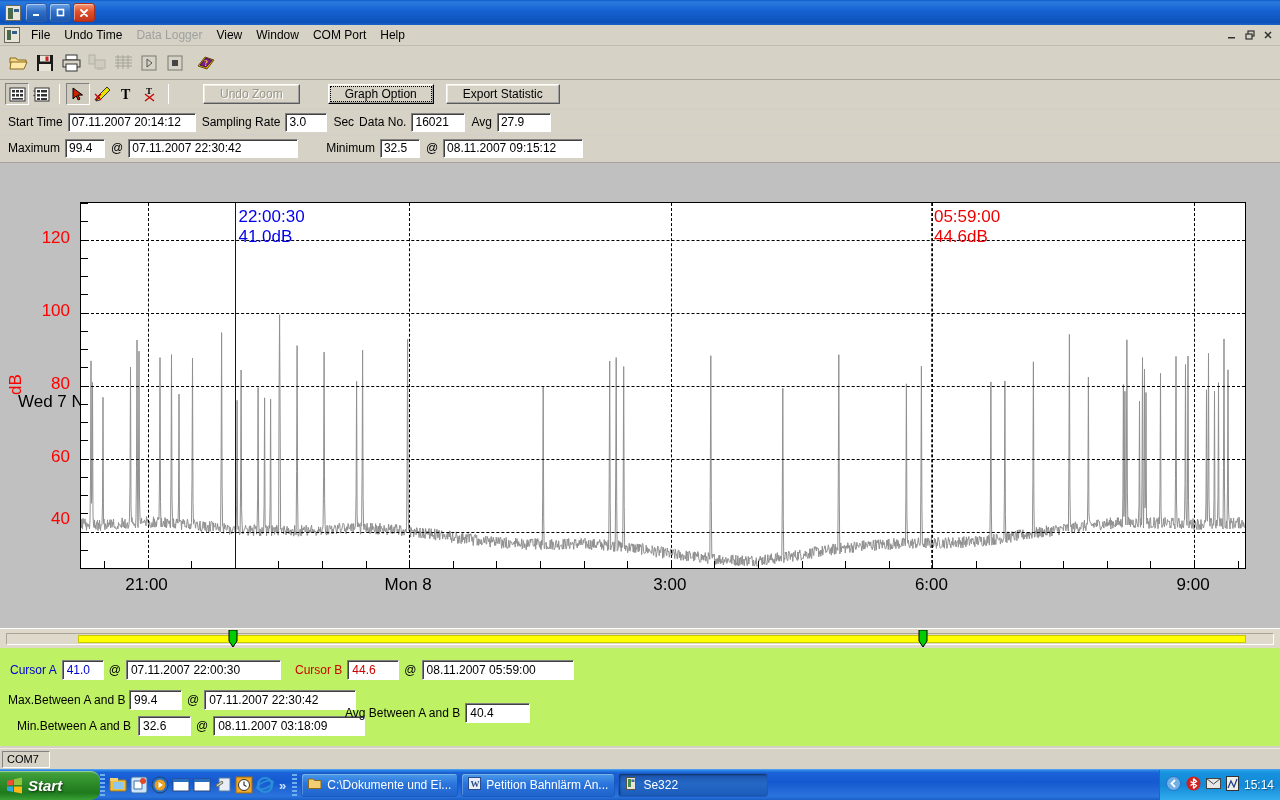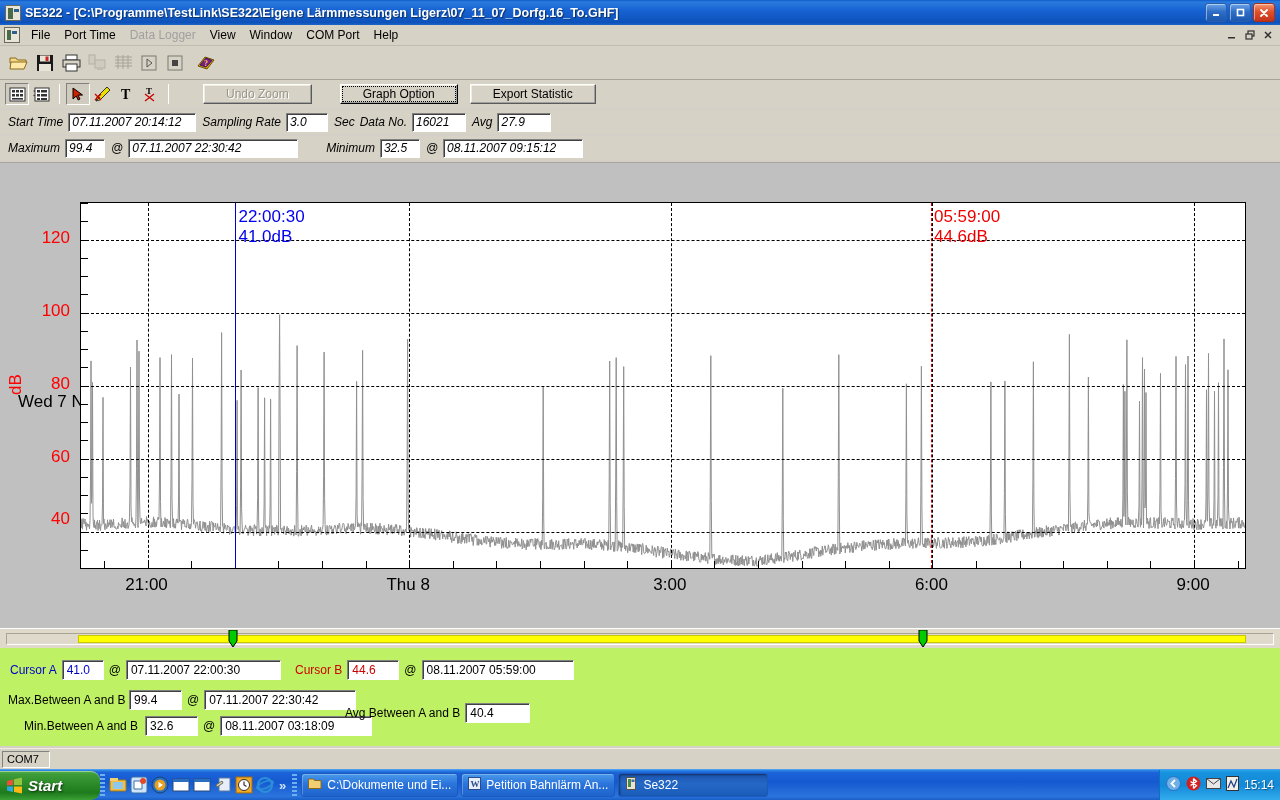--- a/index.html
+++ b/index.html
@@ -80,32 +80,32 @@
     background:#d6d2c6; display:flex; align-items:center; padding-left:5px;
   }
   .tb2btn {
     width:24px; height:22px; display:flex; align-items:center; justify-content:center;
     border:1px solid #d6d2c6; background:#d6d2c6;
   }
   .tb2btn.pressed { border:1px solid #808080; border-right-color:#fff; border-bottom-color:#fff;
     background:#cfcbbe; }
   .vsep { width:1px; height:20px; background:#9a968a; border-right:1px solid #fff; margin:0 6px; }
   .pbtn {
-    height:20px; padding:0 22px; font-size:12px; color:#000;
+    height:20px; padding:0 16px; font-size:12px; color:#000;
     background:#d6d2c6; border:1px solid; border-color:#fff #5a5a5a #5a5a5a #fff;
     box-shadow:inset -1px -1px 0 #a0a0a0, inset 1px 1px 0 #f0ece0;
     display:flex; align-items:center; margin-right:6px; white-space:nowrap;
   }
   .pbtn.disabled { color:#9a968a; text-shadow:1px 1px 0 #fff; }
   .pbtn.focused { outline:1px dotted #000; outline-offset:-3px; border-color:#fff #000 #000 #fff;text-align:center; }
 
   
   .fieldrow {
     position:absolute; left:0; width:1280px; height:24px;
-    background:#d6d2c6; display:flex; align-items:center; padding-left:8px;font-style:italic;
+    background:#d6d2c6; display:flex; align-items:center; padding-left:8px;
   }
   #row-a { top:110px; }
   #row-b { top:136px; }
   .flabel { font-size:12px; color:#000; margin-right:5px; white-space:nowrap; }
   .fbox {
     height:19px; background:#fff; font-size:12px; color:#000;
     border:1px solid; border-color:#808080 #fff #fff #808080;
     box-shadow:inset 1px 1px 0 #404040;
     display:flex; align-items:center; padding:0 3px; margin-right:6px;
     white-space:nowrap; overflow:hidden;
@@ -228,21 +228,20 @@
   }
   .traytime { color:#fff; font-size:12px; text-shadow:1px 1px 1px rgba(0,0,0,.4); }
 </style>
 </head>
 <body>
 
 <div id="app">
 
   <div class="titlebar">
     <div class="title-icon"></div>
-    <div class="title-text">SE322 - [C:\Programme\TestLink\SE322\Eigene Lärmmessungen Ligerz\07_11_07_Dorfg.16_To.GHF]</div>
     <div class="wbtns">
       <div class="wbtn">
         <svg width="10" height="10" viewBox="0 0 10 10">
             <rect x="2" y="6" width="6" height="2" fill="#fff"></rect>
           </svg>
       </div>
       <div class="wbtn">
         <svg width="11" height="11" viewBox="0 0 11 11">
             <rect x="2.5" y="2.5" width="6" height="6" fill="none" stroke="#fff" stroke-width="1.6"></rect>
           </svg>
@@ -251,21 +250,21 @@
         <svg width="10" height="10" viewBox="0 0 10 10">
             <path d="M2 2 L8 8 M8 2 L2 8" stroke="#fff" stroke-width="1.8" stroke-linecap="round"></path>
           </svg>
       </div>
     </div>
   </div>
 
   <div class="menubar">
     <div class="mdi-icon"></div>
     <div class="menu-item">File</div>
-    <div class="menu-item">Port Time</div>
+    <div class="menu-item">Undo Time</div>
     <div class="menu-item disabled">Data Logger</div>
     <div class="menu-item">View</div>
     <div class="menu-item">Window</div>
     <div class="menu-item">COM Port</div>
     <div class="menu-item">Help</div>
     <div class="mdi-btns">
       <div class="mdi-btn">
         <svg width="12" height="12" viewBox="0 0 12 12">
             <rect x="2" y="8" width="7" height="1.5" fill="#303030"></rect>
           </svg>
@@ -434,21 +433,21 @@
     <div class="yaxis-title" id="yaxis-title" style="left: 6px; top: 232.2px;">dB</div>
     <div id="yaxis-labels">
         <div class="ylab" style="top: 346px; left: 18px; width: 52px;">40</div>
         <div class="ylab" style="top: 283.5px; left: 18px; width: 52px;">60</div>
         <div class="ylab" style="top: 210.5px; left: 18px; width: 52px;">80</div>
         <div class="ylab" style="top: 137.5px; left: 18px; width: 52px;">100</div>
         <div class="ylab" style="top: 64.5px; left: 18px; width: 52px;">120</div>
       </div>
     <div id="xaxis-labels">
         <div class="xlab" style="left: 86.5417px; top: 412px; width: 120px;">21:00</div>
-        <div class="xlab" style="left: 348.174px; top: 412px; width: 120px;">Thu 8</div>
+        <div class="xlab" style="left: 348.174px; top: 412px; width: 120px;">Mon 8</div>
         <div class="xlab" style="left: 609.805px; top: 412px; width: 120px;">3:00</div>
         <div class="xlab" style="left: 871.437px; top: 412px; width: 120px;">6:00</div>
         <div class="xlab" style="left: 1133.07px; top: 412px; width: 120px;">9:00</div>
       </div>
     <div class="xlab" id="date-label" style="left:18px; top:229px;">Wed 7 Nov 2007</div>
     <div class="xlab" id="xaxis-title" style="left:590px; top:229px; width:140px;">Time</div>
 
     <div class="plot" id="plot">
       <svg id="plot-svg" width="1164" height="365" viewBox="0 0 1164 365" style="position:absolute;left:0;top:0;">
           <path d="M0.0 315.5L0.5 324.7L1.0 316.6L1.5 326.1L2.0 315.3L2.5 317.9L3.0 320.8L3.5 319.6L4.0 315.9L4.5 323.2L5.0 319.2L5.5 327.3L6.0 321.0L6.5 320.7L7.0 323.5L7.5 321.4L8.0 322.1L8.5 325.8L9.0 317.8L9.5 278.2L10.0 157.9L10.5 300.3L11.0 291.5L11.5 179.4L12.0 312.2L12.5 322.4L13.0 324.4L13.5 316.9L14.0 325.0L14.5 322.3L15.0 326.3L15.5 319.4L16.0 319.5L16.5 317.2L17.0 327.5L17.5 320.3L18.0 325.7L18.5 317.0L19.0 323.8L19.5 327.6L20.0 321.6L20.5 322.3L21.0 321.6L21.5 300.8L22.0 194.3L22.5 320.4L23.0 316.0L23.5 324.1L24.0 326.8L24.5 320.6L25.0 322.0L25.5 325.4L26.0 325.5L26.5 316.8L27.0 324.0L27.5 321.3L28.0 319.6L28.5 321.9L29.0 316.6L29.5 324.7L30.0 318.4L30.5 316.8L31.0 324.4L31.5 319.0L32.0 321.9L32.5 316.0L33.0 324.0L33.5 324.7L34.0 323.5L34.5 325.5L35.0 326.0L35.5 326.0L36.0 326.0L36.5 323.3L37.0 325.6L37.5 319.6L38.0 321.3L38.5 322.2L39.0 321.6L39.5 323.7L40.0 324.3L40.5 324.5L41.0 314.9L41.5 316.3L42.0 323.9L42.5 318.7L43.0 323.9L43.5 325.0L44.0 316.3L44.5 325.1L45.0 325.5L45.5 323.6L46.0 320.0L46.5 319.7L47.0 325.5L47.5 324.1L48.0 321.6L48.5 314.2L49.0 282.0L49.5 164.0L50.0 303.7L50.5 318.7L51.0 314.6L51.5 320.3L52.0 319.3L52.5 319.6L53.0 322.5L53.5 320.9L54.0 322.0L54.5 324.9L55.0 314.3L55.5 265.3L56.0 137.0L56.5 288.9L57.0 324.6L57.5 272.2L58.0 148.2L58.5 295.0L59.0 315.2L59.5 320.8L60.0 320.3L60.5 315.0L61.0 320.2L61.5 319.7L62.0 319.0L62.5 318.4L63.0 319.6L63.5 316.9L64.0 318.4L64.5 318.7L65.0 323.0L65.5 313.5L66.0 318.4L66.5 316.4L67.0 318.3L67.5 324.3L68.0 321.9L68.5 318.0L69.0 322.7L69.5 322.9L70.0 324.6L70.5 323.1L71.0 319.5L71.5 324.1L72.0 319.8L72.5 313.8L73.0 323.9L73.5 315.9L74.0 324.3L74.5 320.5L75.0 318.9L75.5 323.5L76.0 317.1L76.5 316.8L77.0 314.1L77.5 316.5L78.0 316.2L78.5 276.1L79.0 154.6L79.5 298.5L80.0 323.8L80.5 315.3L81.0 324.0L81.5 323.2L82.0 321.1L82.5 318.1L83.0 321.6L83.5 323.7L84.0 314.6L84.5 324.2L85.0 315.9L85.5 324.8L86.0 320.5L86.5 316.1L87.0 317.7L87.5 319.2L88.0 320.9L88.5 317.8L89.0 323.7L89.5 324.9L90.0 274.3L90.5 151.6L91.0 296.9L91.5 314.6L92.0 324.0L92.5 315.6L93.0 325.1L93.5 324.9L94.0 320.8L94.5 325.2L95.0 318.7L95.5 315.9L96.0 319.5L96.5 316.4L97.0 320.2L97.5 298.8L98.0 191.1L98.5 318.6L99.0 317.2L99.5 317.5L100.0 317.9L100.5 326.8L101.0 317.9L101.5 320.6L102.0 316.2L102.5 316.7L103.0 321.0L103.5 317.7L104.0 324.0L104.5 323.7L105.0 323.7L105.5 324.6L106.0 318.5L106.5 316.2L107.0 319.2L107.5 324.8L108.0 323.9L108.5 326.1L109.0 320.9L109.5 326.0L110.0 323.8L110.5 319.3L111.0 276.5L111.5 155.1L112.0 298.8L112.5 321.1L113.0 316.5L113.5 318.9L114.0 319.5L114.5 325.2L115.0 321.3L115.5 320.3L116.0 318.7L116.6 321.0L117.1 325.4L117.6 327.2L118.1 327.1L118.6 320.2L119.1 318.0L119.6 327.8L120.1 326.7L120.6 328.6L121.1 326.3L121.6 322.2L122.1 318.6L122.6 321.7L123.1 325.3L123.6 319.3L124.1 327.4L124.6 319.6L125.1 326.0L125.6 329.2L126.1 325.3L126.6 323.1L127.1 322.0L127.6 329.1L128.1 326.5L128.6 318.4L129.1 328.4L129.6 323.5L130.1 319.0L130.6 318.4L131.1 318.7L131.6 319.9L132.1 327.8L132.6 319.8L133.1 324.1L133.6 323.7L134.1 323.7L134.6 320.2L135.1 326.8L135.6 325.7L136.1 325.2L136.6 320.5L137.1 325.3L137.6 327.4L138.1 323.6L138.6 324.0L139.1 328.8L139.6 323.5L140.1 260.6L140.6 129.6L141.1 284.8L141.6 323.1L142.1 323.9L142.6 330.3L143.1 320.3L143.6 325.6L144.1 322.7L144.6 321.9L145.1 326.6L145.6 327.4L146.1 326.5L146.6 322.1L147.1 323.8L147.6 323.1L148.1 323.6L148.6 331.5L149.1 324.2L149.6 326.0L150.1 330.0L150.6 330.8L151.1 327.8L151.6 327.5L152.1 324.9L152.6 323.7L153.1 323.5L153.6 323.5L154.1 329.9L154.6 330.4L155.1 325.8L155.6 302.6L156.1 197.3L156.6 322.0L157.1 326.5L157.6 323.4L158.1 328.9L158.6 331.8L159.1 330.1L159.6 283.8L160.1 167.0L160.6 305.4L161.1 321.1L161.6 329.9L162.1 330.9L162.6 328.7L163.1 326.9L163.6 326.1L164.1 324.7L164.6 322.3L165.1 325.4L165.6 325.8L166.1 325.4L166.6 326.2L167.1 332.5L167.6 328.8L168.1 325.4L168.6 322.9L169.1 330.3L169.6 322.8L170.1 327.6L170.6 326.3L171.1 324.7L171.6 328.2L172.1 329.7L172.6 332.9L173.1 321.8L173.6 321.7L174.1 325.7L174.6 324.0L175.1 323.2L175.6 331.2L176.1 323.1L176.6 294.7L177.1 184.5L177.6 315.0L178.1 329.8L178.6 332.9L179.1 325.9L179.6 333.0L180.1 328.9L180.6 328.5L181.1 324.4L181.6 330.7L182.1 329.8L182.6 329.9L183.1 301.1L183.6 194.8L184.1 320.6L184.6 324.6L185.1 322.6L185.6 332.7L186.1 327.0L186.6 323.6L187.1 325.9L187.6 330.3L188.1 322.5L188.6 325.3L189.1 302.0L189.6 196.2L190.1 321.5L190.6 332.8L191.1 322.5L191.6 329.1L192.1 326.8L192.6 324.8L193.1 324.2L193.6 331.3L194.1 325.3L194.6 324.1L195.1 328.8L195.6 322.3L196.1 322.5L196.6 330.1L197.1 332.2L197.6 329.8L198.1 182.5L198.6 111.7L199.1 211.7L199.6 326.2L200.1 325.4L200.6 328.6L201.1 325.6L201.6 324.9L202.1 324.8L202.6 331.1L203.1 322.9L203.6 326.7L204.1 327.5L204.6 329.0L205.1 332.0L205.6 325.9L206.1 323.4L206.6 327.8L207.1 328.7L207.6 325.2L208.1 330.9L208.6 327.9L209.1 328.5L209.6 326.8L210.1 332.2L210.6 327.2L211.1 326.6L211.6 326.1L212.1 328.3L212.6 333.0L213.1 332.6L213.6 322.4L214.1 329.5L214.6 329.6L215.1 331.9L215.6 268.7L216.1 142.6L216.6 291.9L217.1 332.2L217.6 333.3L218.1 330.8L218.6 330.1L219.1 326.1L219.6 330.2L220.1 332.9L220.6 322.3L221.1 331.1L221.6 327.2L222.1 325.0L222.6 327.0L223.1 323.8L223.6 325.3L224.1 328.6L224.6 329.1L225.1 322.2L225.6 323.2L226.1 332.5L226.6 332.1L227.1 324.4L227.6 325.1L228.1 329.9L228.6 327.0L229.1 329.5L229.6 326.3L230.1 324.2L230.6 322.1L231.1 329.3L231.6 326.2L232.1 329.5L232.6 327.3L233.1 326.5L233.6 329.3L234.1 327.9L234.6 328.9L235.1 332.5L235.6 331.3L236.1 329.0L236.6 327.4L237.1 330.2L237.6 323.8L238.1 327.9L238.6 326.0L239.1 329.0L239.6 324.3L240.1 331.5L240.6 331.0L241.1 326.6L241.6 326.0L242.1 321.5L242.6 272.7L243.1 149.1L243.6 295.5L244.1 321.5L244.6 330.5L245.1 331.2L245.6 332.1L246.1 322.4L246.6 331.3L247.1 329.2L247.6 331.2L248.1 323.0L248.6 322.3L249.1 323.8L249.6 326.1L250.1 325.3L250.6 322.9L251.1 331.0L251.6 326.1L252.1 330.7L252.6 326.1L253.1 324.9L253.6 322.4L254.1 322.3L254.6 324.0L255.1 326.8L255.6 330.7L256.1 329.0L256.6 322.2L257.1 325.7L257.6 324.2L258.1 320.4L258.6 320.4L259.1 325.7L259.6 330.1L260.1 327.5L260.6 327.0L261.1 324.9L261.6 322.4L262.1 320.2L262.6 320.8L263.1 321.6L263.6 328.1L264.1 325.5L264.6 329.6L265.1 330.5L265.6 324.1L266.1 323.5L266.6 327.2L267.1 320.5L267.6 322.9L268.1 325.5L268.6 326.1L269.1 324.5L269.6 321.7L270.1 328.0L270.6 320.7L271.1 321.3L271.6 321.0L272.1 330.0L272.6 320.5L273.1 325.9L273.6 326.6L274.1 323.5L274.6 323.3L275.1 290.9L275.6 178.4L276.1 311.7L276.6 324.0L277.1 319.7L277.6 323.6L278.1 323.5L278.6 320.9L279.1 325.4L279.6 331.2L280.1 319.7L280.6 323.0L281.1 271.7L281.6 147.3L282.1 294.6L282.6 324.7L283.1 326.7L283.6 320.9L284.1 321.8L284.6 324.5L285.1 328.6L285.6 325.0L286.1 320.2L286.6 327.5L287.1 328.9L287.6 329.0L288.1 324.4L288.6 329.7L289.1 330.8L289.6 320.1L290.1 323.4L290.6 328.4L291.1 320.2L291.6 326.5L292.1 323.4L292.6 324.0L293.1 327.0L293.6 328.6L294.1 326.2L294.6 320.7L295.1 331.1L295.6 322.6L296.1 323.7L296.6 331.0L297.1 331.5L297.6 323.0L298.1 331.1L298.6 321.8L299.1 320.2L299.6 328.6L300.1 323.3L300.6 324.7L301.1 325.7L301.6 325.6L302.1 330.5L302.6 328.3L303.1 322.4L303.6 327.6L304.1 327.3L304.6 329.0L305.1 324.9L305.6 325.6L306.1 331.9L306.6 329.9L307.1 326.8L307.6 321.1L308.1 327.1L308.6 324.7L309.1 326.5L309.6 322.6L310.1 330.3L310.6 321.8L311.1 325.7L311.6 330.9L312.1 328.6L312.6 325.9L313.1 323.8L313.6 330.2L314.1 324.1L314.6 321.5L315.1 324.6L315.6 321.6L316.1 328.2L316.6 329.2L317.1 326.3L317.6 331.7L318.1 329.8L318.6 322.5L319.1 324.4L319.6 322.8L320.1 326.7L320.6 332.8L321.1 332.2L321.6 329.2L322.1 326.5L322.6 326.8L323.1 332.2L323.6 329.4L324.1 326.8L324.6 326.2L325.1 329.0L325.6 323.4L326.1 264.8L326.6 136.2L327.1 288.5L327.6 326.5L328.1 327.6L328.6 322.4L329.1 326.6L329.6 334.1L330.1 324.5L330.6 327.8L331.1 328.1L331.6 328.0L332.1 326.9L332.6 334.0L333.1 331.0L333.6 325.9L334.1 326.9L334.6 327.5L335.1 331.8L335.6 324.7L336.1 325.5L336.6 330.1L337.1 328.0L337.6 329.8L338.1 334.6L338.6 327.6L339.1 325.0L339.6 333.2L340.1 334.9L340.6 333.8L341.1 333.1L341.6 325.0L342.1 334.6L342.6 325.9L343.1 334.4L343.6 332.1L344.1 335.5L344.6 325.5L345.1 328.5L345.6 331.2L346.1 328.1L346.6 329.6L347.1 331.7L347.6 326.9L348.1 325.4L348.6 335.8L349.1 334.8L349.7 330.0L350.2 325.7L350.7 333.1L351.2 329.4L351.7 333.6L352.2 332.1L352.7 333.1L353.2 336.1L353.7 325.8L354.2 336.0L354.7 337.2L355.2 330.0L355.7 326.6L356.2 326.4L356.7 334.8L357.2 334.7L357.7 327.7L358.2 327.2L358.7 336.9L359.2 331.3L359.7 330.7L360.2 329.7L360.7 327.7L361.2 330.4L361.7 336.0L362.2 330.7L362.7 331.4L363.2 334.0L363.7 331.6L364.2 334.7L364.7 336.3L365.2 334.1L365.7 332.8L366.2 330.4L366.7 336.3L367.2 329.7L367.7 330.8L368.2 334.0L368.7 327.8L369.2 328.9L369.7 336.4L370.2 335.0L370.7 339.5L371.2 333.4L371.7 329.5L372.2 338.0L372.7 336.1L373.2 337.7L373.7 334.3L374.2 334.5L374.7 335.0L375.2 328.8L375.7 331.4L376.2 334.2L376.7 340.5L377.2 333.5L377.7 340.2L378.2 336.9L378.7 332.6L379.2 339.4L379.7 339.9L380.2 340.7L380.7 330.8L381.2 339.1L381.7 330.2L382.2 333.3L382.7 336.9L383.2 334.2L383.7 340.3L384.2 336.6L384.7 333.1L385.2 331.3L385.7 340.2L386.2 334.4L386.7 332.1L387.2 330.6L387.7 331.7L388.2 339.1L388.7 331.1L389.2 332.4L389.7 330.7L390.2 332.0L390.7 336.9L391.2 338.6L391.7 333.9L392.2 342.6L392.7 337.2L393.2 333.1L393.7 332.2L394.2 331.4L394.7 334.5L395.2 333.4L395.7 332.3L396.2 342.2L396.7 338.9L397.2 335.6L397.7 342.4L398.2 338.6L398.7 336.3L399.2 340.9L399.7 339.0L400.2 336.5L400.7 342.1L401.2 341.0L401.7 340.4L402.2 339.2L402.7 334.5L403.2 337.0L403.7 339.9L404.2 336.0L404.7 333.2L405.2 341.2L405.7 341.0L406.2 333.4L406.7 335.1L407.2 336.7L407.7 339.0L408.2 335.4L408.7 341.3L409.2 344.1L409.7 336.4L410.2 333.5L410.7 339.3L411.2 336.8L411.7 339.1L412.2 334.2L412.7 337.3L413.2 336.9L413.7 342.5L414.2 339.1L414.7 342.4L415.2 334.2L415.7 339.2L416.2 340.5L416.7 338.3L417.2 334.4L417.7 339.1L418.2 340.9L418.7 336.0L419.2 334.6L419.7 334.1L420.2 340.6L420.7 345.4L421.2 336.7L421.7 342.7L422.2 337.9L422.7 344.7L423.2 335.3L423.7 337.2L424.2 338.0L424.7 344.2L425.2 334.5L425.7 344.1L426.2 345.6L426.7 344.4L427.2 344.9L427.7 337.1L428.2 341.3L428.7 344.4L429.2 337.8L429.7 338.0L430.2 339.7L430.7 339.2L431.2 341.8L431.7 341.8L432.2 341.2L432.7 339.4L433.2 340.9L433.7 338.1L434.2 344.1L434.7 335.1L435.2 340.4L435.7 336.7L436.2 335.8L436.7 343.3L437.2 342.4L437.7 338.5L438.2 342.4L438.7 340.8L439.2 343.6L439.7 342.1L440.2 342.3L440.7 335.9L441.2 346.0L441.7 344.5L442.2 337.4L442.7 339.3L443.2 344.8L443.7 340.7L444.2 342.2L444.7 342.5L445.2 346.8L445.7 339.7L446.2 336.7L446.7 343.8L447.2 337.6L447.7 342.5L448.2 343.4L448.7 342.1L449.2 336.0L449.7 339.5L450.2 337.0L450.7 335.9L451.2 336.6L451.7 336.1L452.2 342.9L452.7 343.1L453.2 343.5L453.7 340.5L454.2 335.4L454.7 346.3L455.2 336.2L455.7 341.8L456.2 339.6L456.7 335.5L457.2 337.8L457.7 337.9L458.2 342.6L458.7 344.4L459.2 338.5L459.7 346.3L460.2 346.7L460.7 337.1L461.2 342.2L461.7 294.3L462.2 183.9L462.7 314.7L463.2 345.2L463.7 346.0L464.2 340.1L464.7 340.4L465.2 339.3L465.7 346.1L466.2 343.7L466.7 343.9L467.2 345.9L467.7 344.9L468.2 345.7L468.7 343.7L469.2 337.1L469.7 345.7L470.2 341.3L470.7 336.3L471.2 346.3L471.7 338.7L472.2 339.0L472.7 342.1L473.2 346.8L473.7 345.3L474.2 344.6L474.7 338.8L475.2 337.3L475.7 339.3L476.2 344.4L476.7 341.3L477.2 344.2L477.7 337.8L478.2 346.7L478.7 343.7L479.2 343.2L479.7 342.4L480.2 341.9L480.7 341.9L481.2 345.9L481.7 346.3L482.2 336.3L482.7 345.9L483.2 340.7L483.7 335.9L484.2 337.4L484.7 344.6L485.2 346.1L485.7 344.2L486.2 336.0L486.7 337.6L487.2 342.6L487.7 335.5L488.2 343.3L488.7 345.7L489.2 342.6L489.7 339.2L490.2 341.0L490.7 341.5L491.2 341.2L491.7 339.2L492.2 340.5L492.7 346.3L493.2 340.1L493.7 336.4L494.2 337.9L494.7 336.5L495.2 342.5L495.7 341.1L496.2 345.0L496.7 340.3L497.2 343.0L497.7 341.2L498.2 337.3L498.7 341.0L499.2 342.0L499.7 337.1L500.2 335.4L500.7 341.0L501.2 342.1L501.7 341.6L502.2 337.1L502.7 340.1L503.2 336.0L503.7 335.5L504.2 335.5L504.7 345.3L505.2 339.8L505.7 338.5L506.2 343.4L506.7 341.4L507.2 345.3L507.7 337.1L508.2 343.7L508.7 346.1L509.2 345.3L509.7 337.3L510.2 345.0L510.7 346.9L511.2 338.3L511.7 343.6L512.2 336.6L512.7 344.6L513.2 336.0L513.7 342.8L514.2 344.6L514.7 342.2L515.2 344.9L515.7 342.7L516.2 338.9L516.7 341.8L517.2 338.7L517.7 339.6L518.2 339.3L518.7 336.6L519.2 338.6L519.7 343.8L520.2 338.9L520.7 346.4L521.2 340.6L521.7 344.6L522.2 342.5L522.7 347.4L523.2 336.6L523.7 341.8L524.2 338.5L524.7 338.3L525.2 342.6L525.7 339.3L526.2 341.2L526.7 347.6L527.2 337.1L527.7 346.3L528.2 278.3L528.7 158.0L529.2 300.4L529.7 347.0L530.2 344.0L530.7 342.9L531.2 341.7L531.7 339.2L532.2 342.3L532.7 348.5L533.2 338.8L533.7 348.4L534.2 341.7L534.7 276.2L535.2 154.6L535.7 298.6L536.2 348.1L536.7 347.3L537.2 345.2L537.7 337.6L538.2 342.3L538.7 338.8L539.2 344.3L539.7 339.0L540.2 348.4L540.7 340.2L541.2 344.2L541.7 344.3L542.2 281.7L542.7 163.6L543.2 303.5L543.7 346.0L544.2 342.7L544.7 347.6L545.2 342.5L545.7 344.1L546.2 343.5L546.7 349.7L547.2 346.3L547.7 346.5L548.2 340.3L548.7 347.6L549.2 348.2L549.7 343.8L550.2 341.1L550.7 340.8L551.2 343.2L551.7 340.9L552.2 349.0L552.7 341.3L553.2 349.6L553.7 343.2L554.2 341.8L554.7 349.5L555.2 344.5L555.7 346.3L556.2 340.9L556.7 344.2L557.2 348.9L557.7 341.4L558.2 348.2L558.7 341.1L559.2 343.9L559.7 341.8L560.2 343.2L560.7 351.7L561.2 341.6L561.7 340.4L562.2 343.2L562.7 348.8L563.2 350.4L563.7 350.5L564.2 350.2L564.7 348.5L565.2 342.1L565.7 348.6L566.2 344.5L566.7 350.2L567.2 349.7L567.7 345.7L568.2 346.1L568.7 348.3L569.2 348.1L569.7 348.5L570.2 350.3L570.7 350.5L571.2 342.7L571.7 345.2L572.2 349.9L572.7 352.5L573.2 346.0L573.7 344.3L574.2 348.3L574.7 345.8L575.2 354.2L575.7 350.8L576.2 348.6L576.7 343.0L577.2 344.2L577.7 345.2L578.2 352.8L578.7 347.1L579.2 349.5L579.7 349.5L580.2 343.6L580.7 344.0L581.2 344.5L581.7 355.3L582.3 344.3L582.8 354.2L583.3 348.0L583.8 346.6L584.3 345.6L584.8 348.3L585.3 351.9L585.8 352.8L586.3 345.0L586.8 349.0L587.3 348.2L587.8 348.1L588.3 354.3L588.8 352.7L589.3 348.7L589.8 345.8L590.3 349.7L590.8 352.5L591.3 352.1L591.8 346.7L592.3 346.7L592.8 348.7L593.3 351.2L593.8 355.5L594.3 346.0L594.8 350.0L595.3 352.1L595.8 351.8L596.3 356.1L596.8 349.8L597.3 347.1L597.8 347.1L598.3 354.9L598.8 348.8L599.3 349.2L599.8 357.3L600.3 354.9L600.8 351.4L601.3 351.1L601.8 353.3L602.3 357.3L602.8 352.2L603.3 353.3L603.8 354.2L604.3 356.1L604.8 352.4L605.3 347.9L605.8 358.1L606.3 350.7L606.8 348.9L607.3 357.6L607.8 351.4L608.3 348.0L608.8 350.1L609.3 350.0L609.8 355.4L610.3 355.2L610.8 354.7L611.3 355.1L611.8 354.4L612.3 349.6L612.8 358.1L613.3 348.8L613.8 356.8L614.3 349.3L614.8 351.0L615.3 353.4L615.8 350.8L616.3 353.6L616.8 348.6L617.3 349.6L617.8 355.7L618.3 357.3L618.8 359.1L619.3 359.3L619.8 358.6L620.3 351.0L620.8 356.9L621.3 352.0L621.8 356.1L622.3 352.8L622.8 357.3L623.3 352.0L623.8 353.7L624.3 349.6L624.8 358.2L625.3 353.3L625.8 355.2L626.3 358.3L626.8 360.6L627.3 349.6L627.8 352.6L628.3 351.8L628.8 356.3L629.3 275.0L629.8 152.7L630.3 297.5L630.8 352.8L631.3 355.2L631.8 351.0L632.3 353.4L632.8 352.6L633.3 351.1L633.8 361.4L634.3 361.6L634.8 356.1L635.3 355.9L635.8 361.2L636.3 355.4L636.8 359.1L637.3 360.5L637.8 352.5L638.3 358.7L638.8 352.1L639.3 360.7L639.8 355.9L640.3 357.5L640.8 360.2L641.3 357.5L641.8 353.8L642.3 361.9L642.8 359.6L643.3 356.6L643.8 359.3L644.3 356.5L644.8 354.4L645.3 356.0L645.8 360.4L646.3 359.5L646.8 355.6L647.3 355.6L647.8 356.9L648.3 358.9L648.8 359.4L649.3 359.2L649.8 355.8L650.3 352.4L650.8 360.8L651.3 355.7L651.8 351.8L652.3 356.5L652.8 356.2L653.3 361.6L653.8 356.8L654.3 362.5L654.8 352.2L655.3 362.0L655.8 359.7L656.3 362.3L656.8 352.7L657.3 362.8L657.8 359.3L658.3 355.1L658.8 362.3L659.3 356.2L659.8 354.0L660.3 361.1L660.8 355.0L661.3 352.6L661.8 361.8L662.3 357.7L662.8 356.2L663.3 362.8L663.8 356.3L664.3 357.2L664.8 353.4L665.3 354.7L665.8 361.6L666.3 362.6L666.8 359.2L667.3 353.4L667.8 361.1L668.3 356.6L668.8 354.8L669.3 355.4L669.8 355.6L670.3 354.5L670.8 352.9L671.3 357.2L671.8 362.9L672.3 357.0L672.8 361.8L673.3 363.1L673.8 362.0L674.3 357.7L674.8 360.8L675.3 354.7L675.8 363.2L676.3 363.1L676.8 362.5L677.3 362.2L677.8 356.5L678.3 358.1L678.8 354.4L679.3 353.1L679.8 357.1L680.3 354.9L680.8 359.9L681.3 362.0L681.8 354.1L682.3 360.7L682.8 359.1L683.3 361.3L683.8 353.2L684.3 351.8L684.8 359.2L685.3 361.5L685.8 362.0L686.3 358.8L686.8 351.7L687.3 356.6L687.8 359.7L688.3 357.1L688.8 354.5L689.3 352.0L689.8 357.1L690.3 350.6L690.8 357.1L691.3 355.2L691.8 358.4L692.3 359.8L692.8 356.4L693.3 355.9L693.8 360.8L694.3 353.4L694.8 350.7L695.3 358.2L695.8 354.5L696.3 349.6L696.8 356.4L697.3 357.5L697.8 352.1L698.3 358.3L698.8 353.8L699.3 356.2L699.8 352.9L700.3 358.2L700.8 352.6L701.3 295.3L701.8 185.4L702.3 315.5L702.8 359.6L703.3 354.7L703.8 356.4L704.3 349.0L704.8 350.6L705.3 349.0L705.8 355.8L706.3 357.3L706.8 357.8L707.3 350.4L707.8 348.2L708.3 349.5L708.8 351.7L709.3 356.5L709.8 351.4L710.3 353.7L710.8 350.2L711.3 350.8L711.8 358.5L712.3 351.8L712.8 349.2L713.3 351.8L713.8 353.5L714.3 347.5L714.8 354.9L715.3 354.7L715.8 356.2L716.3 357.6L716.8 348.9L717.3 356.4L717.8 349.0L718.3 350.0L718.8 346.9L719.3 350.4L719.8 352.8L720.3 357.2L720.8 356.0L721.3 355.2L721.8 355.1L722.3 355.7L722.8 350.8L723.3 352.1L723.8 352.9L724.3 348.0L724.8 353.4L725.3 348.9L725.8 349.6L726.3 354.3L726.8 355.5L727.3 353.1L727.8 350.2L728.3 355.2L728.8 345.7L729.3 353.3L729.8 345.9L730.3 355.6L730.8 355.2L731.3 345.2L731.8 347.9L732.3 350.6L732.8 352.5L733.3 343.7L733.8 346.1L734.3 343.8L734.8 343.8L735.3 348.1L735.8 344.3L736.3 346.1L736.8 345.6L737.3 345.5L737.8 353.9L738.3 348.6L738.8 351.2L739.3 347.2L739.8 353.3L740.3 347.5L740.8 350.8L741.3 343.0L741.8 352.2L742.3 347.2L742.8 346.5L743.3 345.4L743.8 342.7L744.3 343.1L744.8 349.7L745.3 348.0L745.8 348.9L746.3 346.0L746.8 346.3L747.3 341.8L747.8 343.6L748.3 348.1L748.8 350.7L749.3 348.2L749.8 345.3L750.3 352.1L750.8 343.7L751.3 350.0L751.8 341.1L752.3 341.2L752.8 344.9L753.3 351.4L753.8 342.6L754.3 341.1L754.8 350.8L755.3 345.6L755.8 344.3L756.3 345.0L756.8 347.3L757.3 274.4L757.8 151.7L758.3 297.0L758.8 351.0L759.3 348.9L759.8 339.9L760.3 349.0L760.8 343.8L761.3 344.9L761.8 343.1L762.3 343.7L762.8 345.3L763.3 342.3L763.8 343.0L764.3 350.0L764.8 343.1L765.3 342.7L765.8 345.3L766.3 345.6L766.8 339.7L767.3 342.9L767.8 345.1L768.3 342.4L768.8 349.5L769.3 347.7L769.8 345.7L770.3 340.3L770.8 344.4L771.3 349.5L771.8 342.7L772.3 349.6L772.8 343.1L773.3 338.9L773.8 339.6L774.3 343.8L774.8 346.6L775.3 345.6L775.8 339.3L776.3 341.4L776.8 343.0L777.3 343.1L777.8 344.4L778.3 341.5L778.8 340.2L779.3 342.0L779.8 342.4L780.3 343.4L780.8 347.9L781.3 337.9L781.8 344.6L782.3 346.2L782.8 337.5L783.3 341.9L783.8 346.1L784.3 344.1L784.8 339.2L785.3 341.9L785.8 341.7L786.3 344.4L786.8 342.2L787.3 338.5L787.8 341.0L788.3 338.9L788.8 342.9L789.3 341.1L789.8 338.9L790.3 344.9L790.8 344.5L791.3 346.6L791.8 343.5L792.3 337.2L792.8 341.8L793.3 345.1L793.8 347.6L794.3 336.8L794.8 343.7L795.3 347.2L795.8 337.6L796.3 340.0L796.8 337.8L797.3 336.7L797.8 342.3L798.3 346.0L798.8 341.0L799.3 336.7L799.8 340.4L800.3 339.0L800.8 342.4L801.3 345.1L801.8 337.1L802.3 341.8L802.8 339.7L803.3 339.3L803.8 344.1L804.3 345.8L804.8 345.9L805.3 344.2L805.8 337.2L806.3 342.4L806.8 336.8L807.3 346.5L807.8 336.0L808.3 341.7L808.8 342.1L809.3 346.7L809.8 340.7L810.3 345.7L810.8 342.4L811.3 345.9L811.8 345.0L812.3 339.7L812.8 335.4L813.3 338.0L813.8 343.3L814.3 338.8L814.9 345.6L815.4 340.2L815.9 336.5L816.4 343.2L816.9 337.3L817.4 338.5L817.9 345.6L818.4 340.9L818.9 343.8L819.4 343.7L819.9 343.8L820.4 342.2L820.9 339.1L821.4 335.4L821.9 343.0L822.4 335.0L822.9 335.3L823.4 335.8L823.9 341.2L824.4 342.9L824.9 292.4L825.4 180.8L825.9 313.0L826.4 336.0L826.9 340.3L827.4 337.1L827.9 341.9L828.4 344.1L828.9 344.7L829.4 341.1L829.9 337.7L830.4 342.7L830.9 337.7L831.4 335.8L831.9 345.5L832.4 339.1L832.9 340.7L833.4 336.6L833.9 335.9L834.4 339.6L834.9 345.1L835.4 341.3L835.9 343.7L836.4 340.9L836.9 338.4L837.4 334.8L837.9 339.3L838.4 341.7L838.9 342.5L839.4 340.4L839.9 281.5L840.4 163.2L840.9 303.3L841.4 341.2L841.9 340.9L842.4 343.9L842.9 340.8L843.4 344.1L843.9 335.8L844.4 335.1L844.9 345.0L845.4 339.3L845.9 335.4L846.4 335.2L846.9 342.5L847.4 335.3L847.9 336.4L848.4 338.0L848.9 342.0L849.4 344.7L849.9 342.6L850.4 334.6L850.9 343.1L851.4 344.9L851.9 339.7L852.4 344.1L852.9 342.1L853.4 335.2L853.9 339.7L854.4 336.2L854.9 341.6L855.4 345.4L855.9 339.6L856.4 342.8L856.9 334.5L857.4 334.6L857.9 337.0L858.4 339.4L858.9 344.7L859.4 345.0L859.9 344.9L860.4 344.7L860.9 344.2L861.4 340.7L861.9 336.7L862.4 344.1L862.9 337.8L863.4 345.3L863.9 338.4L864.4 334.8L864.9 336.1L865.4 338.2L865.9 345.4L866.4 342.7L866.9 340.6L867.4 334.4L867.9 337.3L868.4 336.6L868.9 342.0L869.4 341.6L869.9 344.9L870.4 339.1L870.9 338.3L871.4 342.0L871.9 334.6L872.4 343.2L872.9 342.2L873.4 339.4L873.9 339.8L874.4 337.2L874.9 344.0L875.4 343.5L875.9 338.5L876.4 338.9L876.9 337.5L877.4 344.2L877.9 334.4L878.4 335.7L878.9 341.3L879.4 337.6L879.9 344.9L880.4 338.9L880.9 342.1L881.4 334.6L881.9 344.8L882.4 337.5L882.9 333.5L883.4 341.7L883.9 339.8L884.4 337.6L884.9 343.9L885.4 333.9L885.9 341.7L886.4 336.2L886.9 336.9L887.4 335.0L887.9 333.5L888.4 342.4L888.9 339.6L889.4 338.4L889.9 336.1L890.4 340.7L890.9 335.3L891.4 337.0L891.9 335.4L892.4 338.5L892.9 341.6L893.4 338.8L893.9 343.7L894.4 333.9L894.9 333.2L895.4 336.1L895.9 341.0L896.4 334.1L896.9 341.9L897.4 341.6L897.9 337.3L898.4 333.1L898.9 334.6L899.4 333.9L899.9 338.9L900.4 334.4L900.9 341.3L901.4 342.9L901.9 342.7L902.4 342.9L902.9 334.1L903.4 341.4L903.9 336.8L904.4 341.1L904.9 342.8L905.4 342.6L905.9 334.4L906.4 333.2L906.9 340.3L907.4 332.3L907.9 333.6L908.4 342.2L908.9 333.4L909.4 291.2L909.9 178.9L910.4 311.9L910.9 342.2L911.4 334.7L911.9 338.1L912.4 341.5L912.9 331.1L913.4 341.7L913.9 336.4L914.4 339.8L914.9 341.5L915.4 330.9L915.9 331.6L916.4 333.8L916.9 335.4L917.4 336.8L917.9 336.4L918.4 336.4L918.9 334.7L919.4 341.1L919.9 339.2L920.4 335.7L920.9 337.0L921.4 339.6L921.9 338.5L922.4 336.4L922.9 335.1L923.4 290.7L923.9 178.0L924.4 311.4L924.9 338.9L925.4 330.5L925.9 339.8L926.4 330.5L926.9 328.7L927.4 337.2L927.9 330.4L928.4 336.5L928.9 330.8L929.4 338.2L929.9 339.4L930.4 330.7L930.9 328.7L931.4 333.1L931.9 328.9L932.4 329.6L932.9 334.2L933.4 336.9L933.9 337.3L934.4 328.1L934.9 329.0L935.4 330.4L935.9 337.7L936.4 327.2L936.9 334.2L937.4 335.3L937.9 326.8L938.4 327.0L938.9 329.6L939.4 326.8L939.9 329.4L940.4 329.8L940.9 334.2L941.4 334.3L941.9 326.7L942.4 336.4L942.9 331.3L943.4 335.7L943.9 332.2L944.4 332.2L944.9 334.0L945.4 329.5L945.9 336.0L946.4 329.1L946.9 333.3L947.4 330.1L947.9 332.1L948.4 335.8L948.9 329.4L949.4 332.0L949.9 329.9L950.4 332.0L950.9 335.3L951.4 331.6L951.9 278.8L952.4 158.8L952.9 300.9L953.4 334.0L953.9 334.3L954.4 328.1L954.9 330.3L955.4 324.3L955.9 331.6L956.4 334.3L956.9 325.9L957.4 334.6L957.9 333.2L958.4 324.3L958.9 333.2L959.4 330.4L959.9 324.7L960.4 326.5L960.9 334.3L961.4 325.3L961.9 334.0L962.4 333.5L962.9 327.5L963.4 326.5L963.9 330.1L964.4 329.4L964.9 332.1L965.4 322.6L965.9 332.2L966.4 324.8L966.9 326.0L967.4 323.9L967.9 329.6L968.4 328.1L968.9 333.7L969.4 325.2L969.9 330.8L970.4 324.4L970.9 333.0L971.4 325.2L971.9 325.5L972.4 323.2L972.9 328.5L973.4 327.4L973.9 326.2L974.4 323.2L974.9 322.4L975.4 324.4L975.9 323.9L976.4 328.2L976.9 326.8L977.4 324.2L977.9 332.1L978.4 330.7L978.9 324.0L979.4 323.2L979.9 324.8L980.4 324.0L980.9 324.1L981.4 325.9L981.9 326.4L982.4 327.6L982.9 321.0L983.4 322.4L983.9 322.4L984.4 322.3L984.9 327.8L985.4 322.0L985.9 322.4L986.4 321.4L986.9 325.9L987.4 328.1L987.9 261.8L988.4 131.4L988.9 285.8L989.4 319.0L989.9 323.9L990.4 321.8L990.9 330.1L991.4 322.7L991.9 320.7L992.4 325.9L992.9 320.0L993.4 329.2L993.9 326.5L994.4 318.8L994.9 321.3L995.4 325.6L995.9 320.8L996.4 324.0L996.9 326.5L997.4 329.3L997.9 325.8L998.4 328.3L998.9 324.1L999.4 326.1L999.9 326.2L1000.4 320.7L1000.9 319.5L1001.4 319.5L1001.9 319.8L1002.4 327.6L1002.9 322.8L1003.4 317.2L1003.9 324.8L1004.4 323.2L1004.9 327.7L1005.4 320.5L1005.9 320.8L1006.4 321.3L1006.9 288.2L1007.4 174.0L1007.9 309.2L1008.4 316.5L1008.9 318.6L1009.4 319.8L1009.9 319.7L1010.4 321.6L1010.9 323.0L1011.4 321.2L1011.9 322.5L1012.4 320.4L1012.9 324.5L1013.4 321.1L1013.9 319.7L1014.4 320.8L1014.9 322.7L1015.4 324.0L1015.9 317.2L1016.4 322.9L1016.9 316.7L1017.4 317.9L1017.9 317.8L1018.4 318.8L1018.9 323.1L1019.4 326.9L1019.9 326.7L1020.4 324.8L1020.9 323.5L1021.4 323.4L1021.9 318.6L1022.4 322.9L1022.9 325.1L1023.4 318.0L1023.9 319.5L1024.4 321.0L1024.9 323.6L1025.4 322.1L1025.9 315.7L1026.4 323.2L1026.9 319.2L1027.4 320.1L1027.9 322.5L1028.4 317.0L1028.9 321.8L1029.4 314.7L1029.9 326.1L1030.4 317.3L1030.9 322.0L1031.4 318.5L1031.9 325.2L1032.4 318.7L1032.9 321.5L1033.4 323.0L1033.9 323.4L1034.4 324.0L1034.9 317.1L1035.4 322.7L1035.9 319.4L1036.4 314.7L1036.9 321.9L1037.4 314.7L1037.9 321.8L1038.4 321.3L1038.9 318.0L1039.4 323.2L1039.9 316.2L1040.4 320.7L1040.9 324.4L1041.4 323.8L1041.9 292.9L1042.4 181.6L1042.9 313.4L1043.4 297.0L1043.9 188.3L1044.4 315.4L1044.9 321.9L1045.4 265.2L1045.9 136.8L1046.4 288.8L1046.9 322.0L1047.4 314.1L1048.0 315.4L1048.5 321.9L1049.0 316.2L1049.5 323.7L1050.0 316.9L1050.5 320.5L1051.0 321.2L1051.5 321.8L1052.0 316.8L1052.5 324.0L1053.0 324.3L1053.5 322.6L1054.0 324.8L1054.5 323.9L1055.0 315.7L1055.5 316.8L1056.0 320.6L1056.5 321.2L1057.0 324.1L1057.5 315.2L1058.0 303.0L1058.5 198.0L1059.0 317.7L1059.5 324.2L1060.0 315.3L1060.5 321.9L1061.0 276.2L1061.5 154.6L1062.0 298.6L1062.5 325.0L1063.0 283.3L1063.5 166.1L1064.0 304.9L1064.5 297.8L1065.0 189.5L1065.5 317.7L1066.0 321.1L1066.5 315.1L1067.0 320.2L1067.5 318.7L1068.0 325.5L1068.5 320.3L1069.0 315.5L1069.5 314.6L1070.0 324.8L1070.5 323.6L1071.0 324.0L1071.5 324.2L1072.0 324.1L1072.5 322.5L1073.0 314.4L1073.5 317.6L1074.0 325.3L1074.5 323.7L1075.0 317.7L1075.5 318.3L1076.0 315.3L1076.5 316.8L1077.0 325.7L1077.5 316.2L1078.0 314.3L1078.5 320.9L1079.0 285.9L1079.5 170.4L1080.0 307.2L1080.5 318.2L1081.0 324.5L1081.5 322.5L1082.0 322.6L1082.5 315.7L1083.0 320.8L1083.5 324.0L1084.0 314.4L1084.5 318.7L1085.0 320.6L1085.5 322.3L1086.0 320.6L1086.5 316.5L1087.0 318.4L1087.5 318.5L1088.0 318.3L1088.5 318.3L1089.0 324.9L1089.5 323.1L1090.0 324.7L1090.5 316.5L1091.0 314.9L1091.5 317.5L1092.0 315.1L1092.5 322.2L1093.0 321.0L1093.5 322.4L1094.0 326.0L1094.5 275.4L1095.0 153.4L1095.5 297.9L1096.0 318.2L1096.5 324.3L1097.0 319.3L1097.5 315.1L1098.0 315.6L1098.5 320.7L1099.0 324.9L1099.5 321.2L1100.0 323.2L1100.5 325.8L1101.0 317.7L1101.5 324.2L1102.0 323.7L1102.5 324.8L1103.0 317.3L1103.5 316.9L1104.0 280.5L1104.5 161.6L1105.0 302.4L1105.5 316.5L1106.0 322.4L1106.5 275.2L1107.0 153.0L1107.5 297.7L1108.0 325.0L1108.5 318.2L1109.0 321.2L1109.5 321.1L1110.0 316.9L1110.5 324.5L1111.0 325.4L1111.5 323.5L1112.0 315.6L1112.5 322.8L1113.0 326.6L1113.5 325.2L1114.0 319.6L1114.5 318.3L1115.0 322.7L1115.5 325.5L1116.0 326.7L1116.5 316.1L1117.0 317.0L1117.5 320.6L1118.0 326.7L1118.5 321.7L1119.0 322.7L1119.5 326.3L1120.0 316.6L1120.5 326.4L1121.0 320.9L1121.5 322.2L1122.0 322.5L1122.5 325.0L1123.0 322.2L1123.5 318.3L1124.0 317.1L1124.5 319.2L1125.0 296.1L1125.5 186.8L1126.0 316.3L1126.5 318.2L1127.0 273.6L1127.5 150.4L1128.0 296.3L1128.5 315.9L1129.0 323.3L1129.5 315.4L1130.0 317.1L1130.5 315.5L1131.0 325.6L1131.5 323.8L1132.0 320.9L1132.5 322.2L1133.0 296.9L1133.5 188.1L1134.0 317.0L1134.5 323.4L1135.0 325.2L1135.5 317.1L1136.0 322.9L1136.5 315.3L1137.0 291.7L1137.5 179.7L1138.0 312.3L1138.5 318.3L1139.0 323.3L1139.5 315.6L1140.0 320.2L1140.5 323.2L1141.0 315.4L1141.5 322.4L1142.0 326.1L1142.5 264.5L1143.0 135.9L1143.5 288.2L1144.0 324.7L1144.5 325.0L1145.0 322.7L1145.5 317.9L1146.0 325.8L1146.5 283.7L1147.0 166.8L1147.5 305.2L1148.0 316.2L1148.5 318.9L1149.0 326.0L1149.5 317.6L1150.0 315.1L1150.5 319.5L1151.0 318.2L1151.5 321.7L1152.0 325.5L1152.5 314.9L1153.0 320.2L1153.5 321.7L1154.0 324.6L1154.5 322.9L1155.0 317.9L1155.5 319.3L1156.0 319.2L1156.5 315.4L1157.0 315.7L1157.5 325.1L1158.0 314.1L1158.5 317.1L1159.0 325.3L1159.5 321.3L1160.0 325.1L1160.5 319.8L1161.0 317.1L1161.5 318.3L1162.0 323.5L1162.5 319.3L1163.0 321.4L1163.5 324.5L1164.0 323.5" fill="none" stroke="#909090" stroke-width="1"></path>
@@ -560,21 +559,21 @@
       <div class="at">@</div>
       <div class="cbox" style="width:152px">08.11.2007 05:59:00</div>
     </div>
 
     <div class="cline" style="left:8px; top:42px;">
       <div class="clabel" style="width:116px">Max.Between A and B</div>
       <div class="cbox" style="width:53px">99.4</div>
       <div class="at">@</div>
       <div class="cbox" style="width:152px">07.11.2007 22:30:42</div>
     </div>
-    <div class="cline" style="left:24px; top:68px;">
+    <div class="cline" style="left:17px; top:68px;">
       <div class="clabel" style="width:116px">Min.Between A and B</div>
       <div class="cbox" style="width:53px">32.6</div>
       <div class="at">@</div>
       <div class="cbox" style="width:152px">08.11.2007 03:18:09</div>
     </div>
     <div class="cline" style="left:345px; top:55px;">
       <div class="clabel">Avg Between A and B</div>
       <div class="cbox" style="width:65px">40.4</div>
     </div>
   </div>

